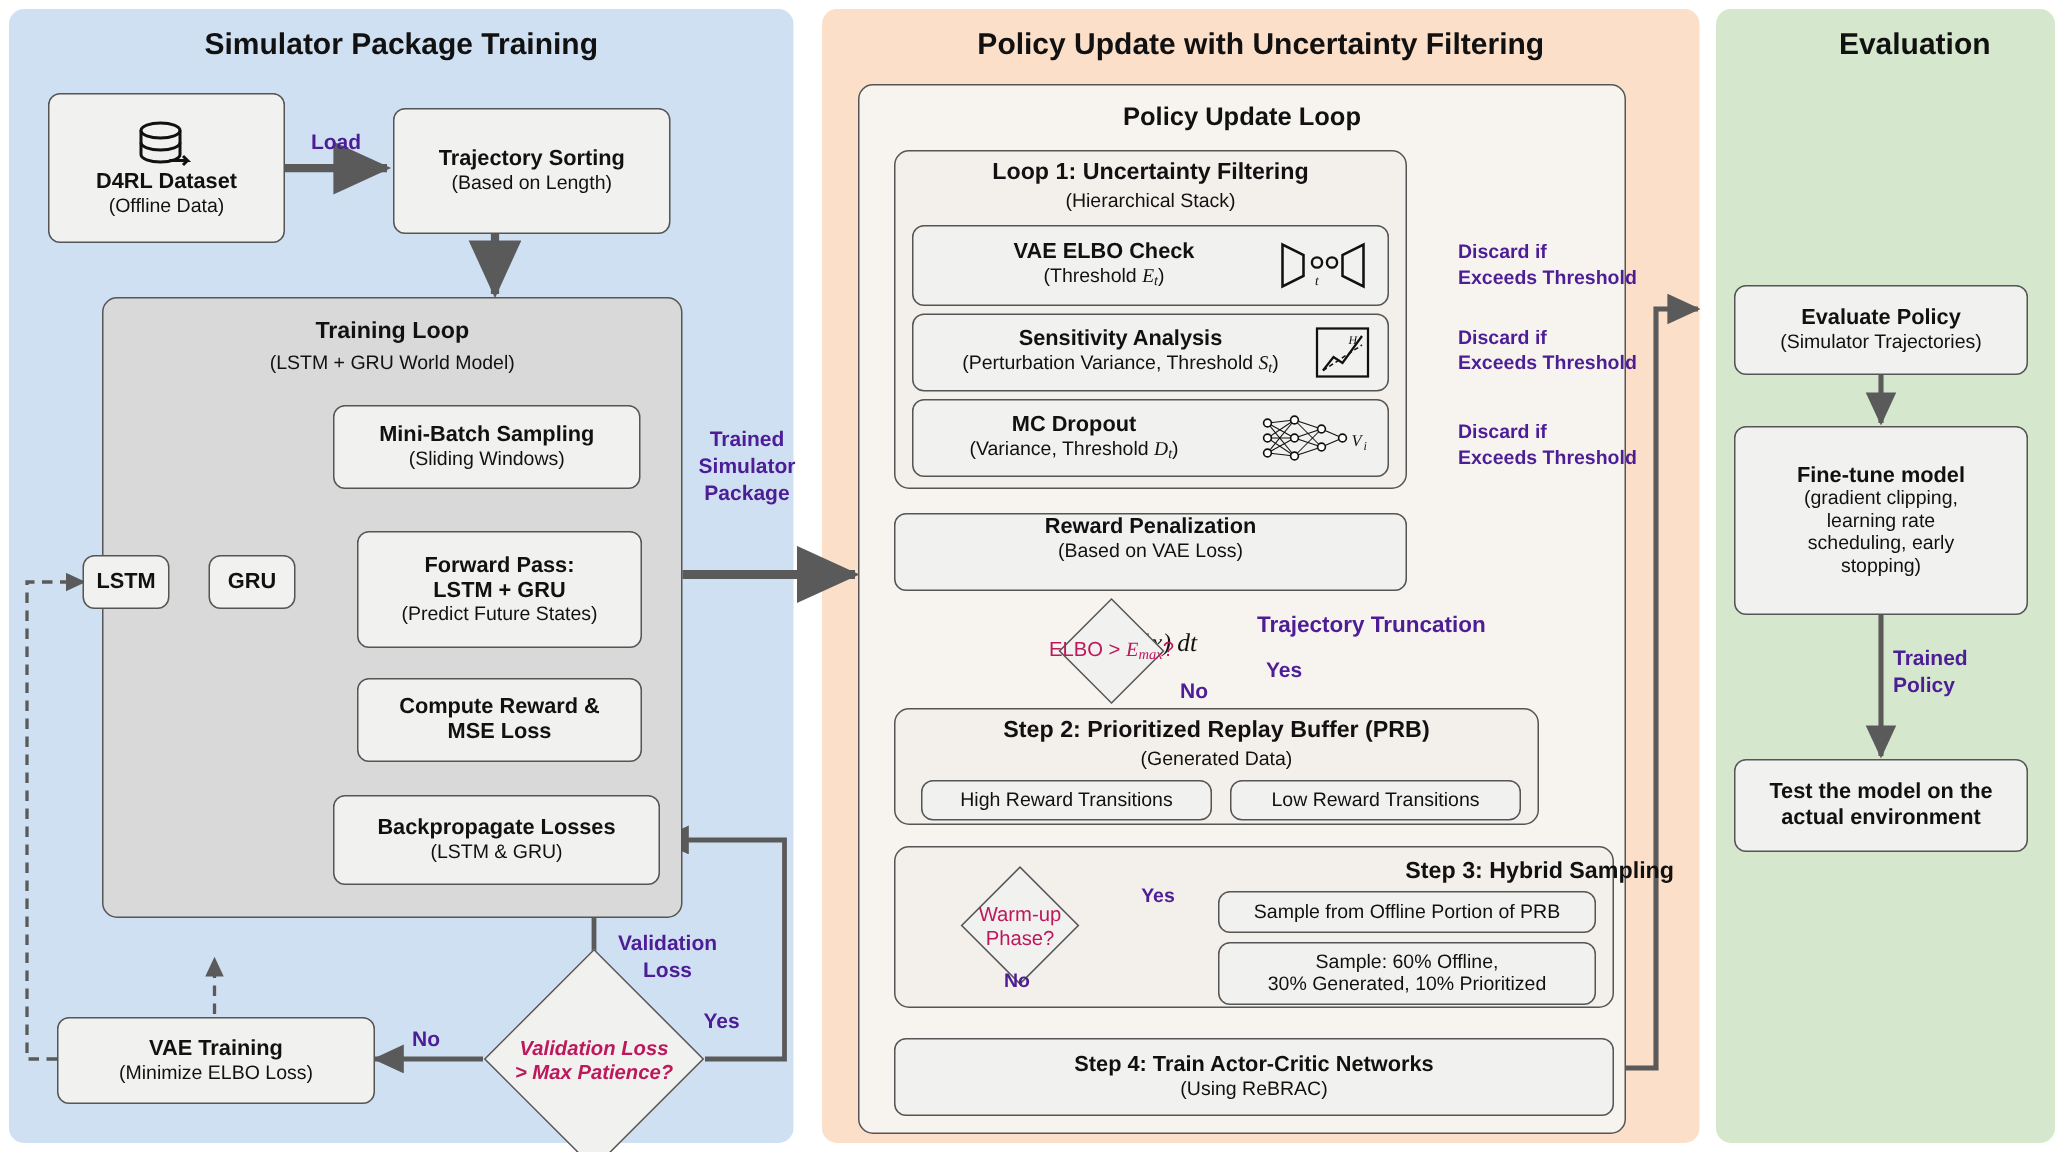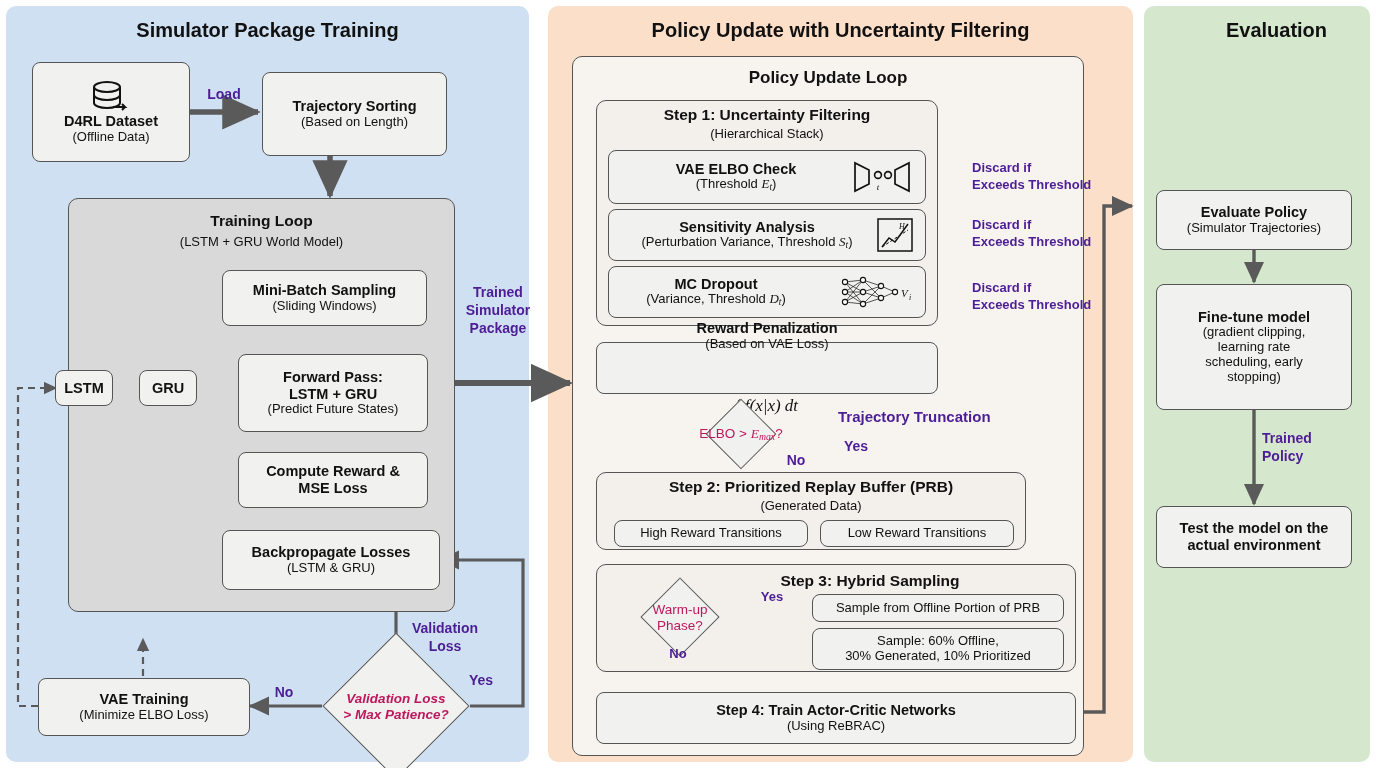--- a/index.html
+++ b/index.html
@@ -230,21 +230,21 @@
   </div>
 
   <div class="lbl b s14" style="left:452px;top:284px;width:92px;">Trained</div>
   <div class="lbl b s14" style="left:452px;top:302px;width:92px;">Simulator</div>
   <div class="lbl b s14" style="left:452px;top:320px;width:92px;">Package</div>
 
   <div class="group light" style="left:572px;top:56px;width:512px;height:700px;"></div>
   <div class="group-title" style="left:572px;top:68px;width:512px;font-size:17px;">Policy Update Loop</div>
 
   <div class="group lighter" style="left:596px;top:100px;width:342px;height:226px;"></div>
-  <div class="group-title" style="left:596px;top:106px;width:342px;">Step 1: Uncertainty Filtering</div>
+  <div class="group-title" style="left:596px;top:106px;width:342px;">Loop 1: Uncertainty Filtering</div>
   <div class="group-sub" style="left:596px;top:126px;width:342px;">(Hierarchical Stack)</div>
 
   <div class="box" style="left:608px;top:150px;width:318px;height:54px;flex-direction:row;justify-content:space-between;padding:0 12px;">
     <div style="flex:1;">
       <div class="t1">VAE ELBO Check</div>
       <div class="t2">(Threshold <span class="math">E<span class="sub">t</span></span>)</div>
     </div>
     <svg width="62" height="40" viewBox="0 0 62 40">
       <path d="M4,6 L4,34 L18,27 L18,13 Z" fill="none" stroke="#111" stroke-width="1.7"></path>
       <path d="M58,6 L58,34 L44,27 L44,13 Z" fill="none" stroke="#111" stroke-width="1.7"></path>
@@ -308,21 +308,21 @@
     </svg>
   </div>
 
   <div class="lbl b s13" style="left:972px;top:160px;width:136px;text-align:left;">Discard if</div>
   <div class="lbl b s13" style="left:972px;top:177px;width:150px;text-align:left;">Exceeds Threshold</div>
   <div class="lbl b s13" style="left:972px;top:217px;width:136px;text-align:left;">Discard if</div>
   <div class="lbl b s13" style="left:972px;top:234px;width:150px;text-align:left;">Exceeds Threshold</div>
   <div class="lbl b s13" style="left:972px;top:280px;width:136px;text-align:left;">Discard if</div>
   <div class="lbl b s13" style="left:972px;top:297px;width:150px;text-align:left;">Exceeds Threshold</div>
 
-  <div class="box" style="left:596px;top:342px;width:342px;height:52px;flex-direction:column;justify-content:center;padding:0 10px;">
+  <div class="box" style="left:596px;top:342px;width:342px;height:52px;flex-direction:column;justify-content:flex-start;padding:0 10px;">
     <div>
       <div class="t1">Reward Penalization</div>
       <div class="t2">(Based on VAE Loss)</div>
     </div>
     <div class="math" style="font-size:17px;margin-top:44px;">∫ f(x|x) dt</div>
   </div>
 
   <div class="diamond" style="left:716px;top:409px;width:50px;height:50px;"></div>
   <div class="diamond-label" style="left:664px;top:422px;width:154px;height:24px;">
     <div class="d2">ELBO &gt; <span class="math">E<span class="sub">max</span></span>?</div>
@@ -335,21 +335,21 @@
   <div class="group-title" style="left:596px;top:478px;width:430px;">Step 2: Prioritized Replay Buffer (PRB)</div>
   <div class="group-sub" style="left:596px;top:498px;width:430px;">(Generated Data)</div>
   <div class="box" style="left:614px;top:520px;width:194px;height:27px;">
     <div class="t2">High Reward Transitions</div>
   </div>
   <div class="box" style="left:820px;top:520px;width:194px;height:27px;">
     <div class="t2">Low Reward Transitions</div>
   </div>
 
   <div class="group lighter" style="left:596px;top:564px;width:480px;height:108px;"></div>
-  <div class="group-title" style="left:652px;top:572px;width:436px;">Step 3: Hybrid Sampling</div>
+  <div class="group-title" style="left:680px;top:572px;width:436px;text-align:right;">Step 3: Hybrid Sampling</div>
 
   <div class="diamond" style="left:652px;top:589px;width:56px;height:56px;"></div>
   <div class="diamond-label" style="left:630px;top:600px;width:100px;height:36px;">
     <div class="d2">Warm-up</div>
     <div class="d2">Phase?</div>
   </div>
   <div class="lbl b s13" style="left:752px;top:589px;width:40px;">Yes</div>
   <div class="lbl b s13" style="left:658px;top:646px;width:40px;">No</div>
 
   <div class="box" style="left:812px;top:594px;width:252px;height:28px;">

